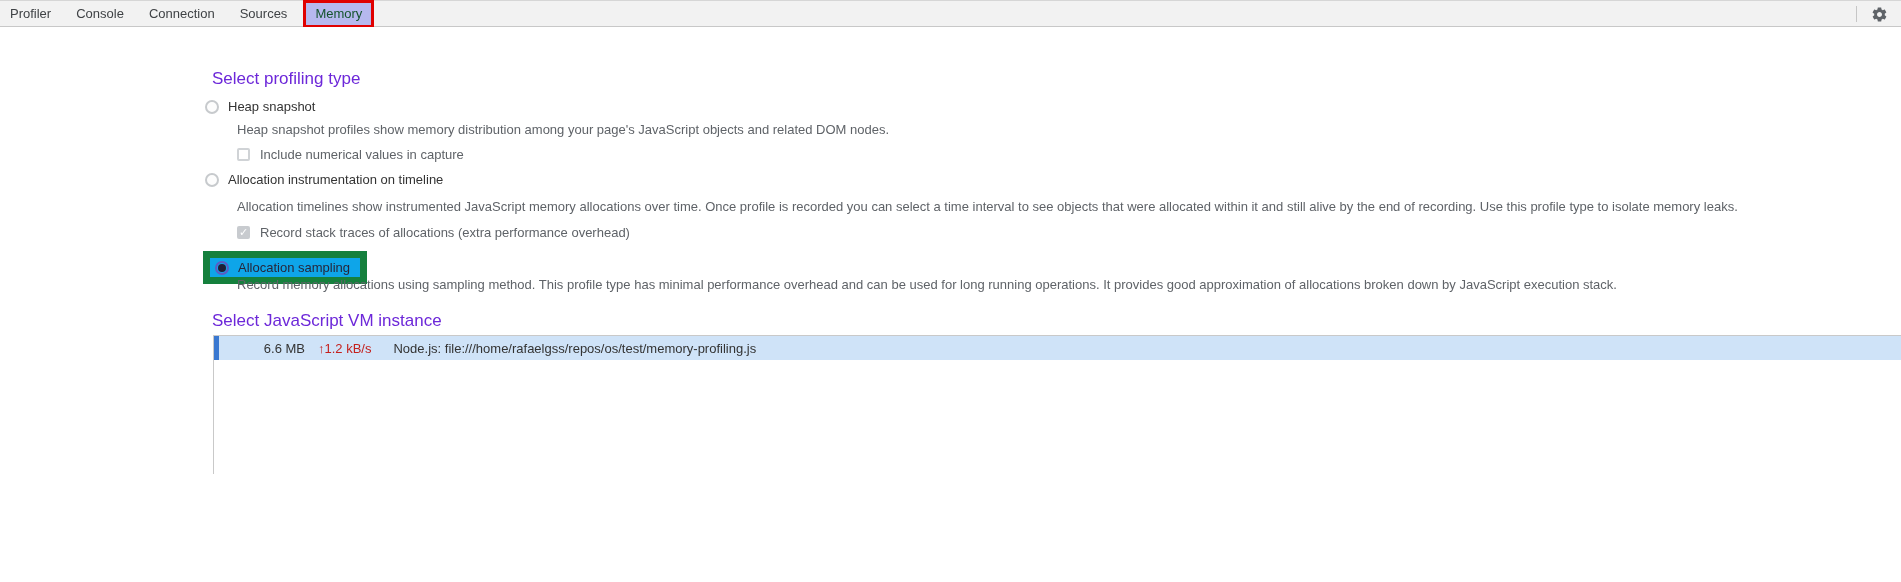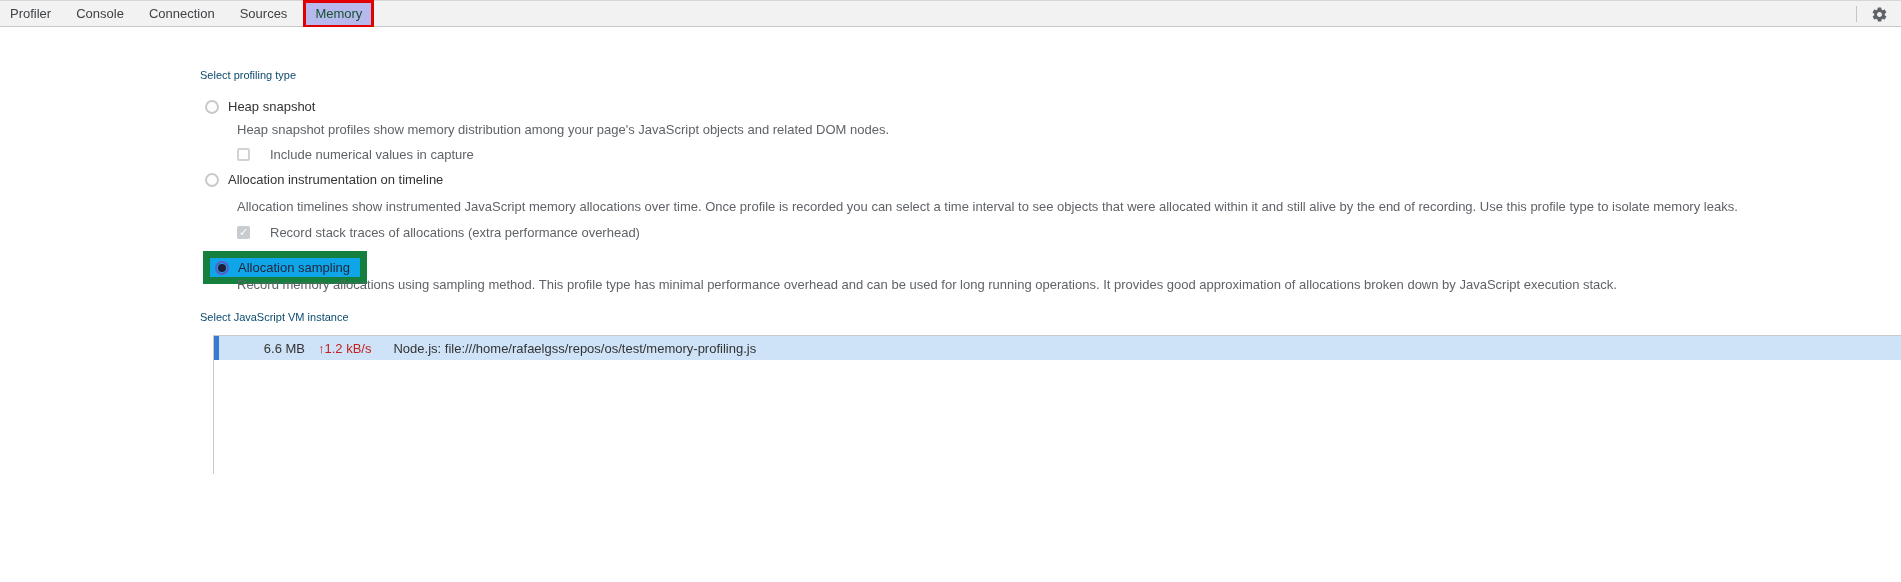--- a/index.html
+++ b/index.html
@@ -27,32 +27,32 @@
   .block { position:relative; width:13px; height:13px; border:2px solid #5f6368; border-radius:50%; }
   .block::after { content:""; position:absolute; left:-1px; top:3.5px; width:11px; height:2px;
                   background:#5f6368; transform:rotate(-45deg); }
   .tool-sep { width:1px; height:16px; background:#c6c6c6; margin:0 6px; }
   .trash { width:13px; height:15px; fill:#5f6368; }
   .side-header { height:31px; background:#e0e0e0; display:flex; align-items:center;
                  padding-left:10px; color:#424242; }
 
   
   .main { position:absolute; left:198px; top:27px; right:0; bottom:0; background:#fff; }
-  .h-sec { position:absolute; left:2px; font-size:11px; color:#0c4a6e; white-space:nowrap; }
+  .h-sec { position:absolute; left:14px; font-size:17px; color:#6d28d9; white-space:nowrap; }
   .row { position:absolute; display:flex; align-items:center; white-space:nowrap; }
   .radio { width:14px; height:14px; border-radius:50%; border:2px solid #c7cacd; background:#fdfdfd; flex:0 0 auto; }
   .radio.on { border:2px solid #5c5cc4; background:transparent; position:relative; }
   .radio.on::after { content:""; position:absolute; left:50%; top:50%; width:8px; height:8px;
                      margin:-4px 0 0 -4px; border-radius:50%; background:#1e1e38; }
   .opt-label { margin-left:9px; color:#333; font-weight:500; }
   .desc { position:absolute; left:39px; color:#5f6368; white-space:nowrap; }
   .cbx { width:13px; height:13px; border:2px solid #d0d3d6; border-radius:2px; background:#fff; flex:0 0 auto; }
   .cbx.checked-disabled { border:none; background:#c8cbcf; color:#fff; font-size:11px;
                           display:flex; align-items:center; justify-content:center; line-height:13px; }
-  .cbx-label { margin-left:20px; color:#5f6368;text-align:right; }
+  .cbx-label { margin-left:10px; color:#5f6368;text-align:right; }
   .hl-box { position:absolute; left:5px; top:224px; border:7px solid #15803d; background:#0ea5e9;
             display:flex; align-items:center; padding:2px 10px 2px 5px; }
   .hl-box .opt-label { color:#26263a; }
 
   
   .vm-list { position:absolute; left:15px; right:-2px; top:308px; height:197px;
              border:1px solid #c9c9c9; background:#fff; }
   .vm-row { height:24px; background:#cfe3f8; border-left:5px solid #3a78d1;
             display:flex; align-items:center; }
   .vm-size { width:62px; text-align:right; margin-left:24px; color:#333; }

